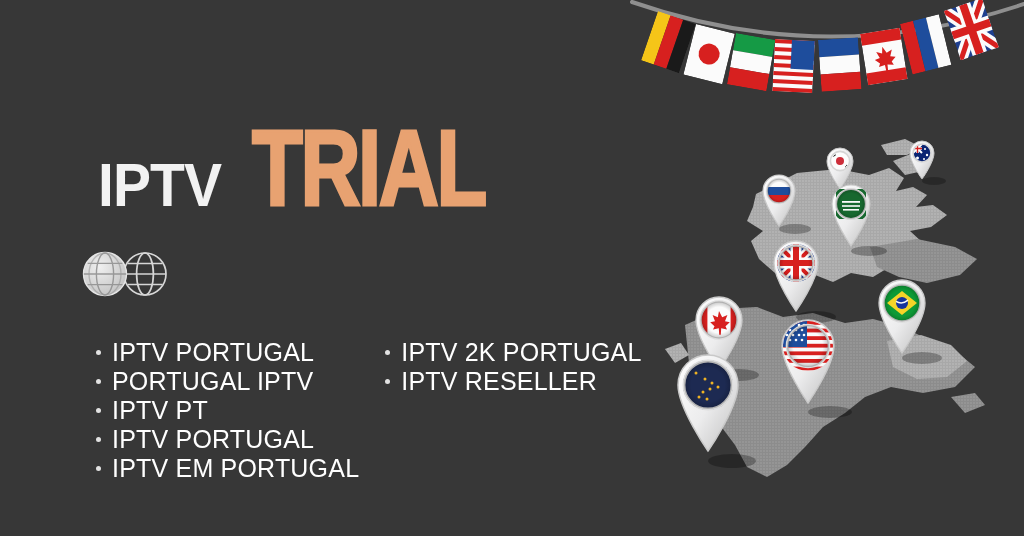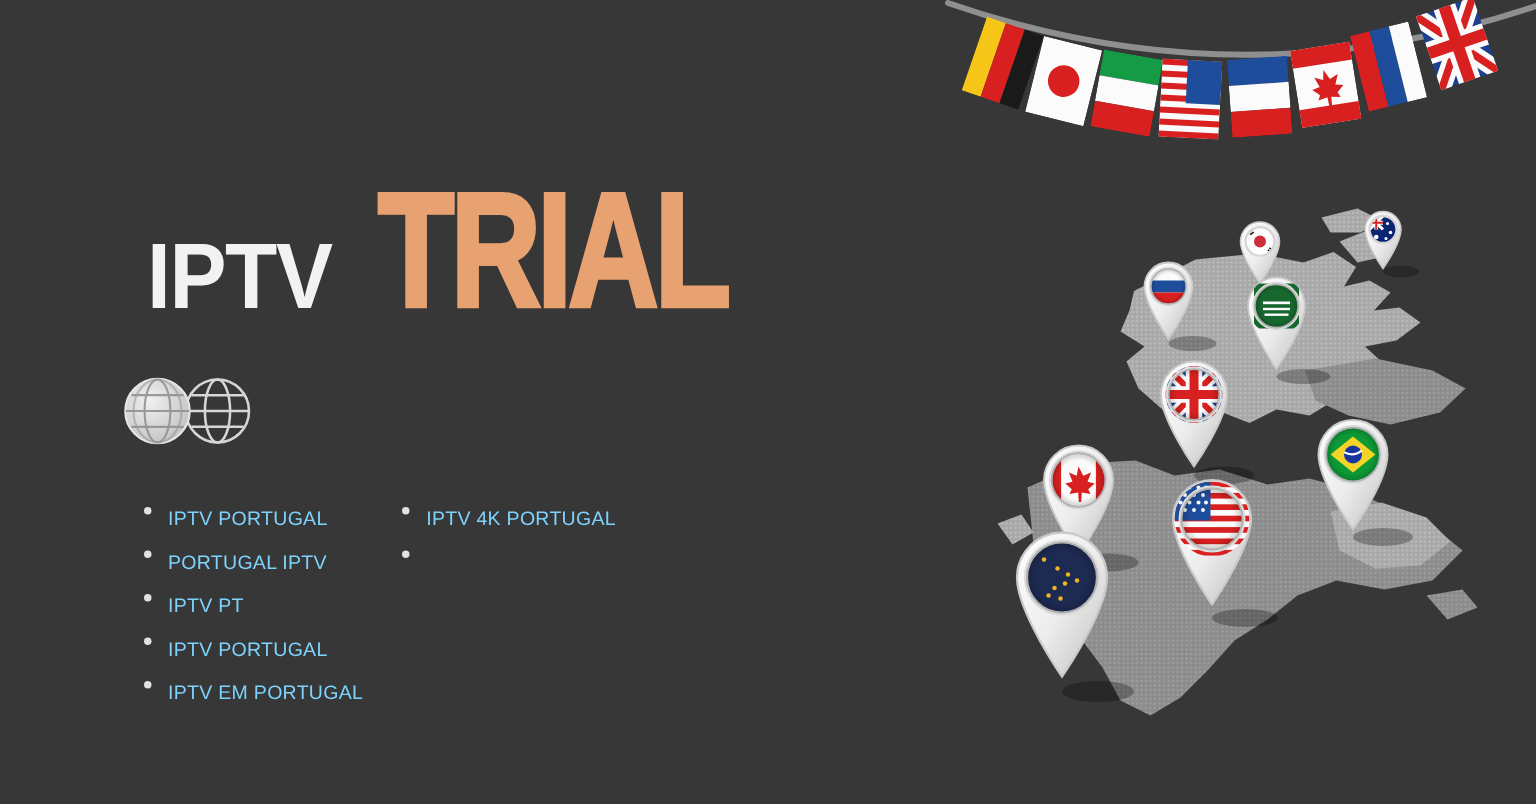--- a/index.html
+++ b/index.html
@@ -56,23 +56,24 @@
     left:96px;top:338px;
     display:flex;
     gap:26px;
   }
   .kw-col{
     list-style:none;
     margin:0;padding:0;
   }
   .kw-item{
     display:flex;
+    align-items:center;
     height:29px;
-    color:#7dd3fc;
-    font-size:13px;
+    color:#ffffff;
+    font-size:25px;
     letter-spacing:.2px;
     white-space:nowrap;
   }
   .kw-bullet{
     width:5px;height:5px;
     border-radius:50%;
     background:#e2e2e2;
     margin-right:11px;
     flex:0 0 auto;
   }
@@ -152,24 +153,25 @@
       </li>
       <li class="kw-item">
         <span class="kw-bullet"></span>
         <span>IPTV EM PORTUGAL</span>
       </li>
     </ul>
 
     <ul class="kw-col">
       <li class="kw-item">
         <span class="kw-bullet"></span>
-        <span>IPTV 4K PORTUGAL</span>
-      </li>
-      <li class="kw-item">
-        <span class="kw-bullet"></span>
+        <span>IPTV 2K PORTUGAL</span>
+      </li>
+      <li class="kw-item">
+        <span class="kw-bullet"></span>
+        <span>IPTV RESELLER</span>
       </li>
     </ul>
 
   </div>
 
   <svg id="bunting" viewBox="0 0 400 100">
     <defs>
       <clipPath id="fclip">
           <rect x="0" y="0" width="40" height="52"></rect>
         </clipPath>

